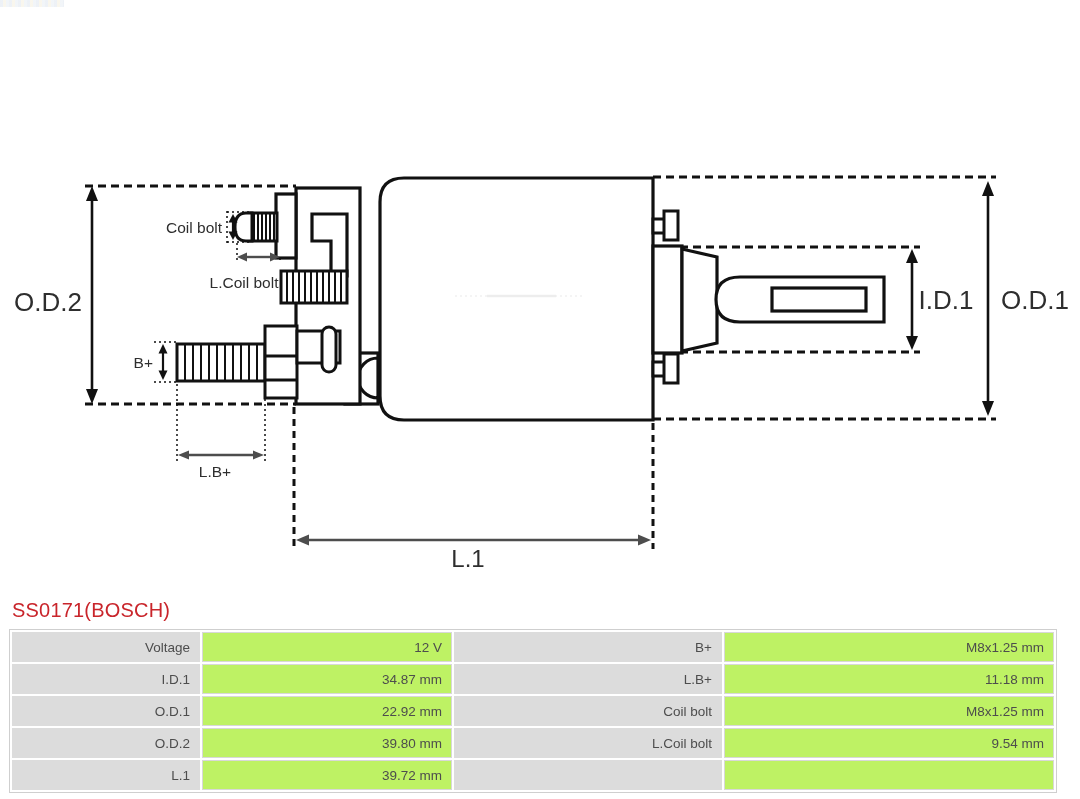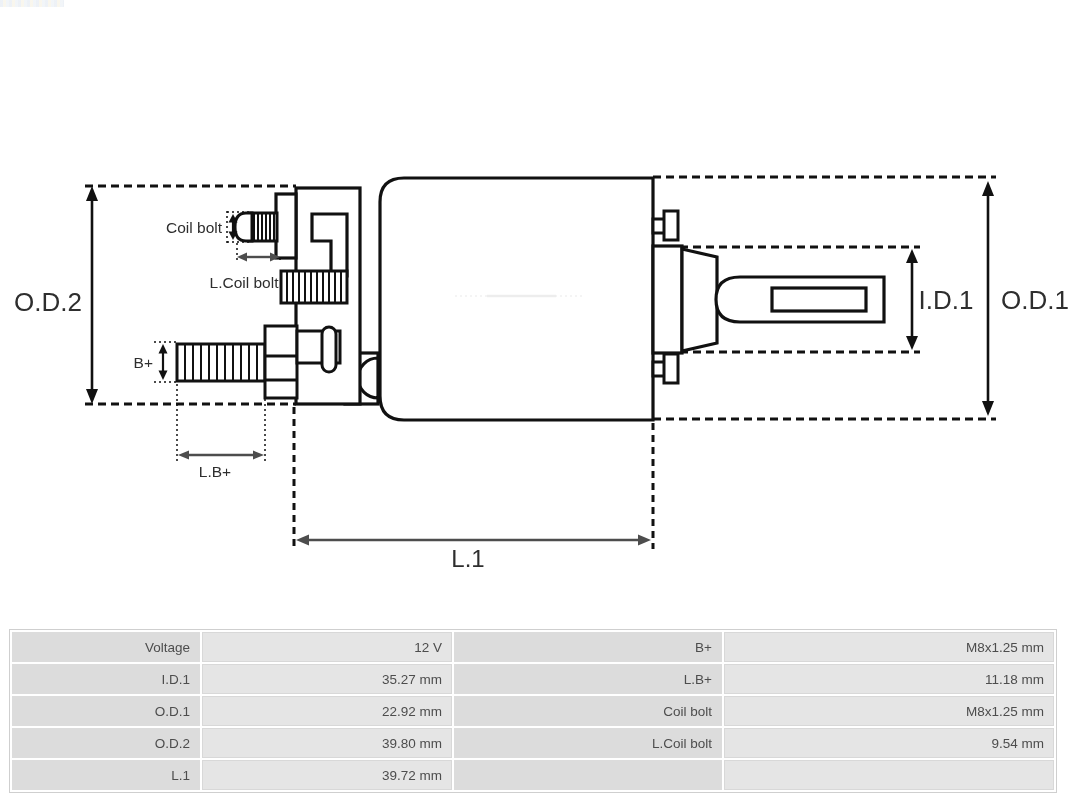--- a/index.html
+++ b/index.html
@@ -23,21 +23,21 @@
   table.spec{
     position:absolute;left:9px;top:629px;width:920px;
     border-collapse:separate;border-spacing:2px;table-layout:fixed;
     background:#fff;border:1px solid #cfcfcf;
   }
   table.spec td{
     height:28px;font-size:13.5px;color:#4d4d4d;text-align:right;
     padding:0 9px 0 0;overflow:hidden;white-space:nowrap;
   }
   td.lbl{background:#dcdcdc;border:1px solid #dcdcdc;}
-  td.val{background:#e5e5e5;border:1px solid #d8d8d8;}
+  td.val{background:#bef264;border:1px solid #d8d8d8;}
 </style>
 </head>
 <body>
 
 <div class="screen">
 
   <div class="artifact-strip"></div>
 
   <svg class="drawing" width="1080" height="585" viewBox="0 0 1080 585" xmlns="http://www.w3.org/2000/svg">
 
@@ -192,38 +192,39 @@
     </g>
 
     <g>
       <line x1="308" y1="540" x2="639" y2="540" stroke="#4d4d4d" stroke-width="2.6"></line>
       <polygon points="296,540 309,534.5 309,545.5" fill="#4d4d4d"></polygon>
       <polygon points="651,540 638,534.5 638,545.5" fill="#4d4d4d"></polygon>
       <text class="dim-label dim-label-mid" x="468" y="567" text-anchor="middle">L.1</text>
     </g>
   </svg>
 
+  <div class="part-title">SS0171(BOSCH)</div>
 
   <table class="spec">
     <colgroup>
       <col style="width:188px">
         <col style="width:250px">
         <col style="width:268px">
         <col style="width:330px">
     </colgroup>
     <tbody>
       <tr>
         <td class="lbl">Voltage</td>
         <td class="val">12 V</td>
         <td class="lbl">B+</td>
         <td class="val">M8x1.25 mm</td>
       </tr>
       <tr>
         <td class="lbl">I.D.1</td>
-        <td class="val">35.27 mm</td>
+        <td class="val">34.87 mm</td>
         <td class="lbl">L.B+</td>
         <td class="val">11.18 mm</td>
       </tr>
       <tr>
         <td class="lbl">O.D.1</td>
         <td class="val">22.92 mm</td>
         <td class="lbl">Coil bolt</td>
         <td class="val">M8x1.25 mm</td>
       </tr>
       <tr>

